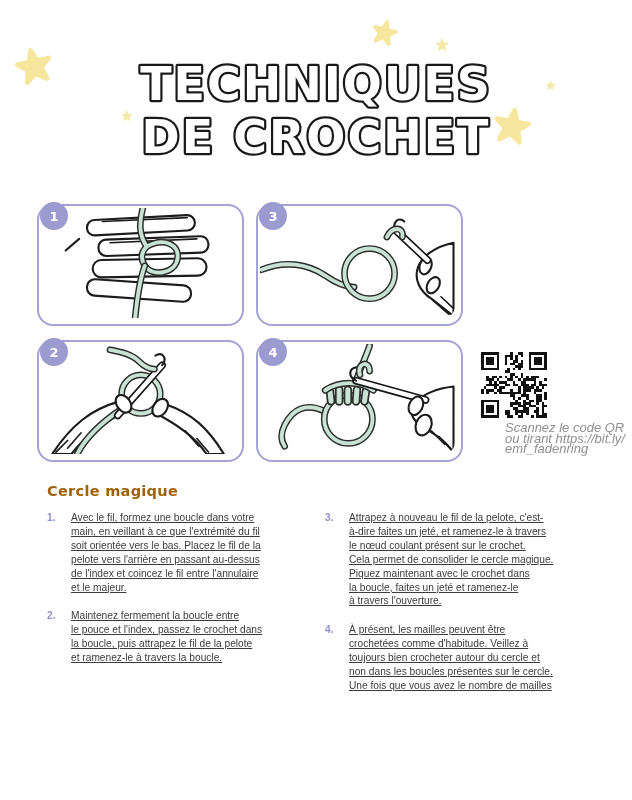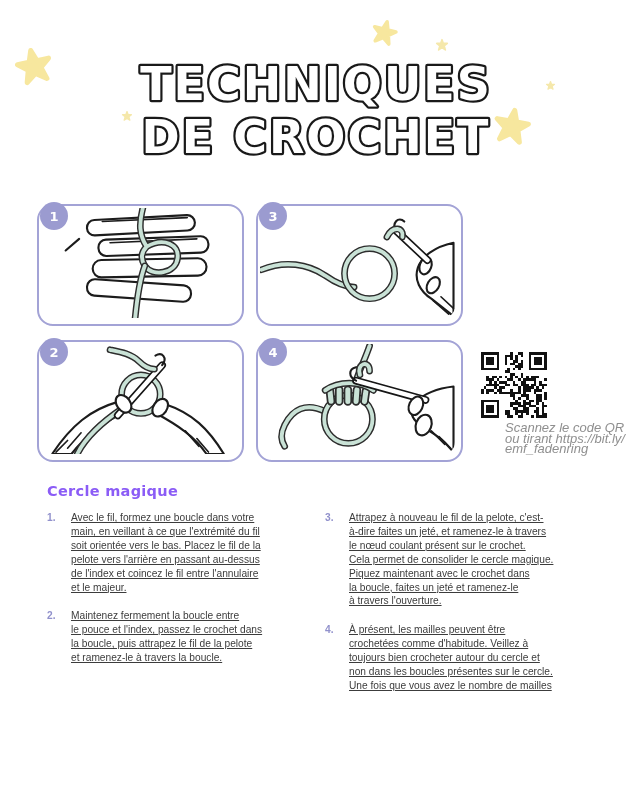--- a/index.html
+++ b/index.html
@@ -37,21 +37,21 @@
   .rodi{stroke:#ffffff;stroke-width:4.6;stroke-linecap:round;}
 
   
   #qr{position:absolute;left:481px;top:352px;width:66px;height:66px;}
   #qr svg{display:block;width:66px;height:66px;}
   #qr-caption{position:absolute;left:481px;top:423px;width:132px;
               font-style:italic;font-size:13px;line-height:10.6px;color:#8f8f8f;margin-left:24px;}
 
   
   #heading{position:absolute;left:47px;top:483px;font-family:"DejaVu Sans",sans-serif;
-           font-weight:bold;font-size:14.5px;color:#8b5cf6;letter-spacing:.3px;}
+           font-weight:bold;font-size:14.5px;color:#a16207;letter-spacing:.3px;}
   .col{position:absolute;top:511px;font-size:10.2px;line-height:13.9px;}
   #col-left{left:47px;width:254px;}
   #col-right{left:325px;width:264px;}
   .step{display:flex;margin-bottom:15px;}
   .step-num{flex:none;width:24px;color:#9191cc;font-weight:bold;}
   .step-text{flex:1;white-space:pre-line;color:#3c3c3c;text-decoration:underline;}
 
   #footer{position:absolute;left:0;top:752px;width:632px;text-align:left;
           font-weight:bold;font-size:9.5px;color:#9c9ccd;letter-spacing:.4px;}
 </style>

